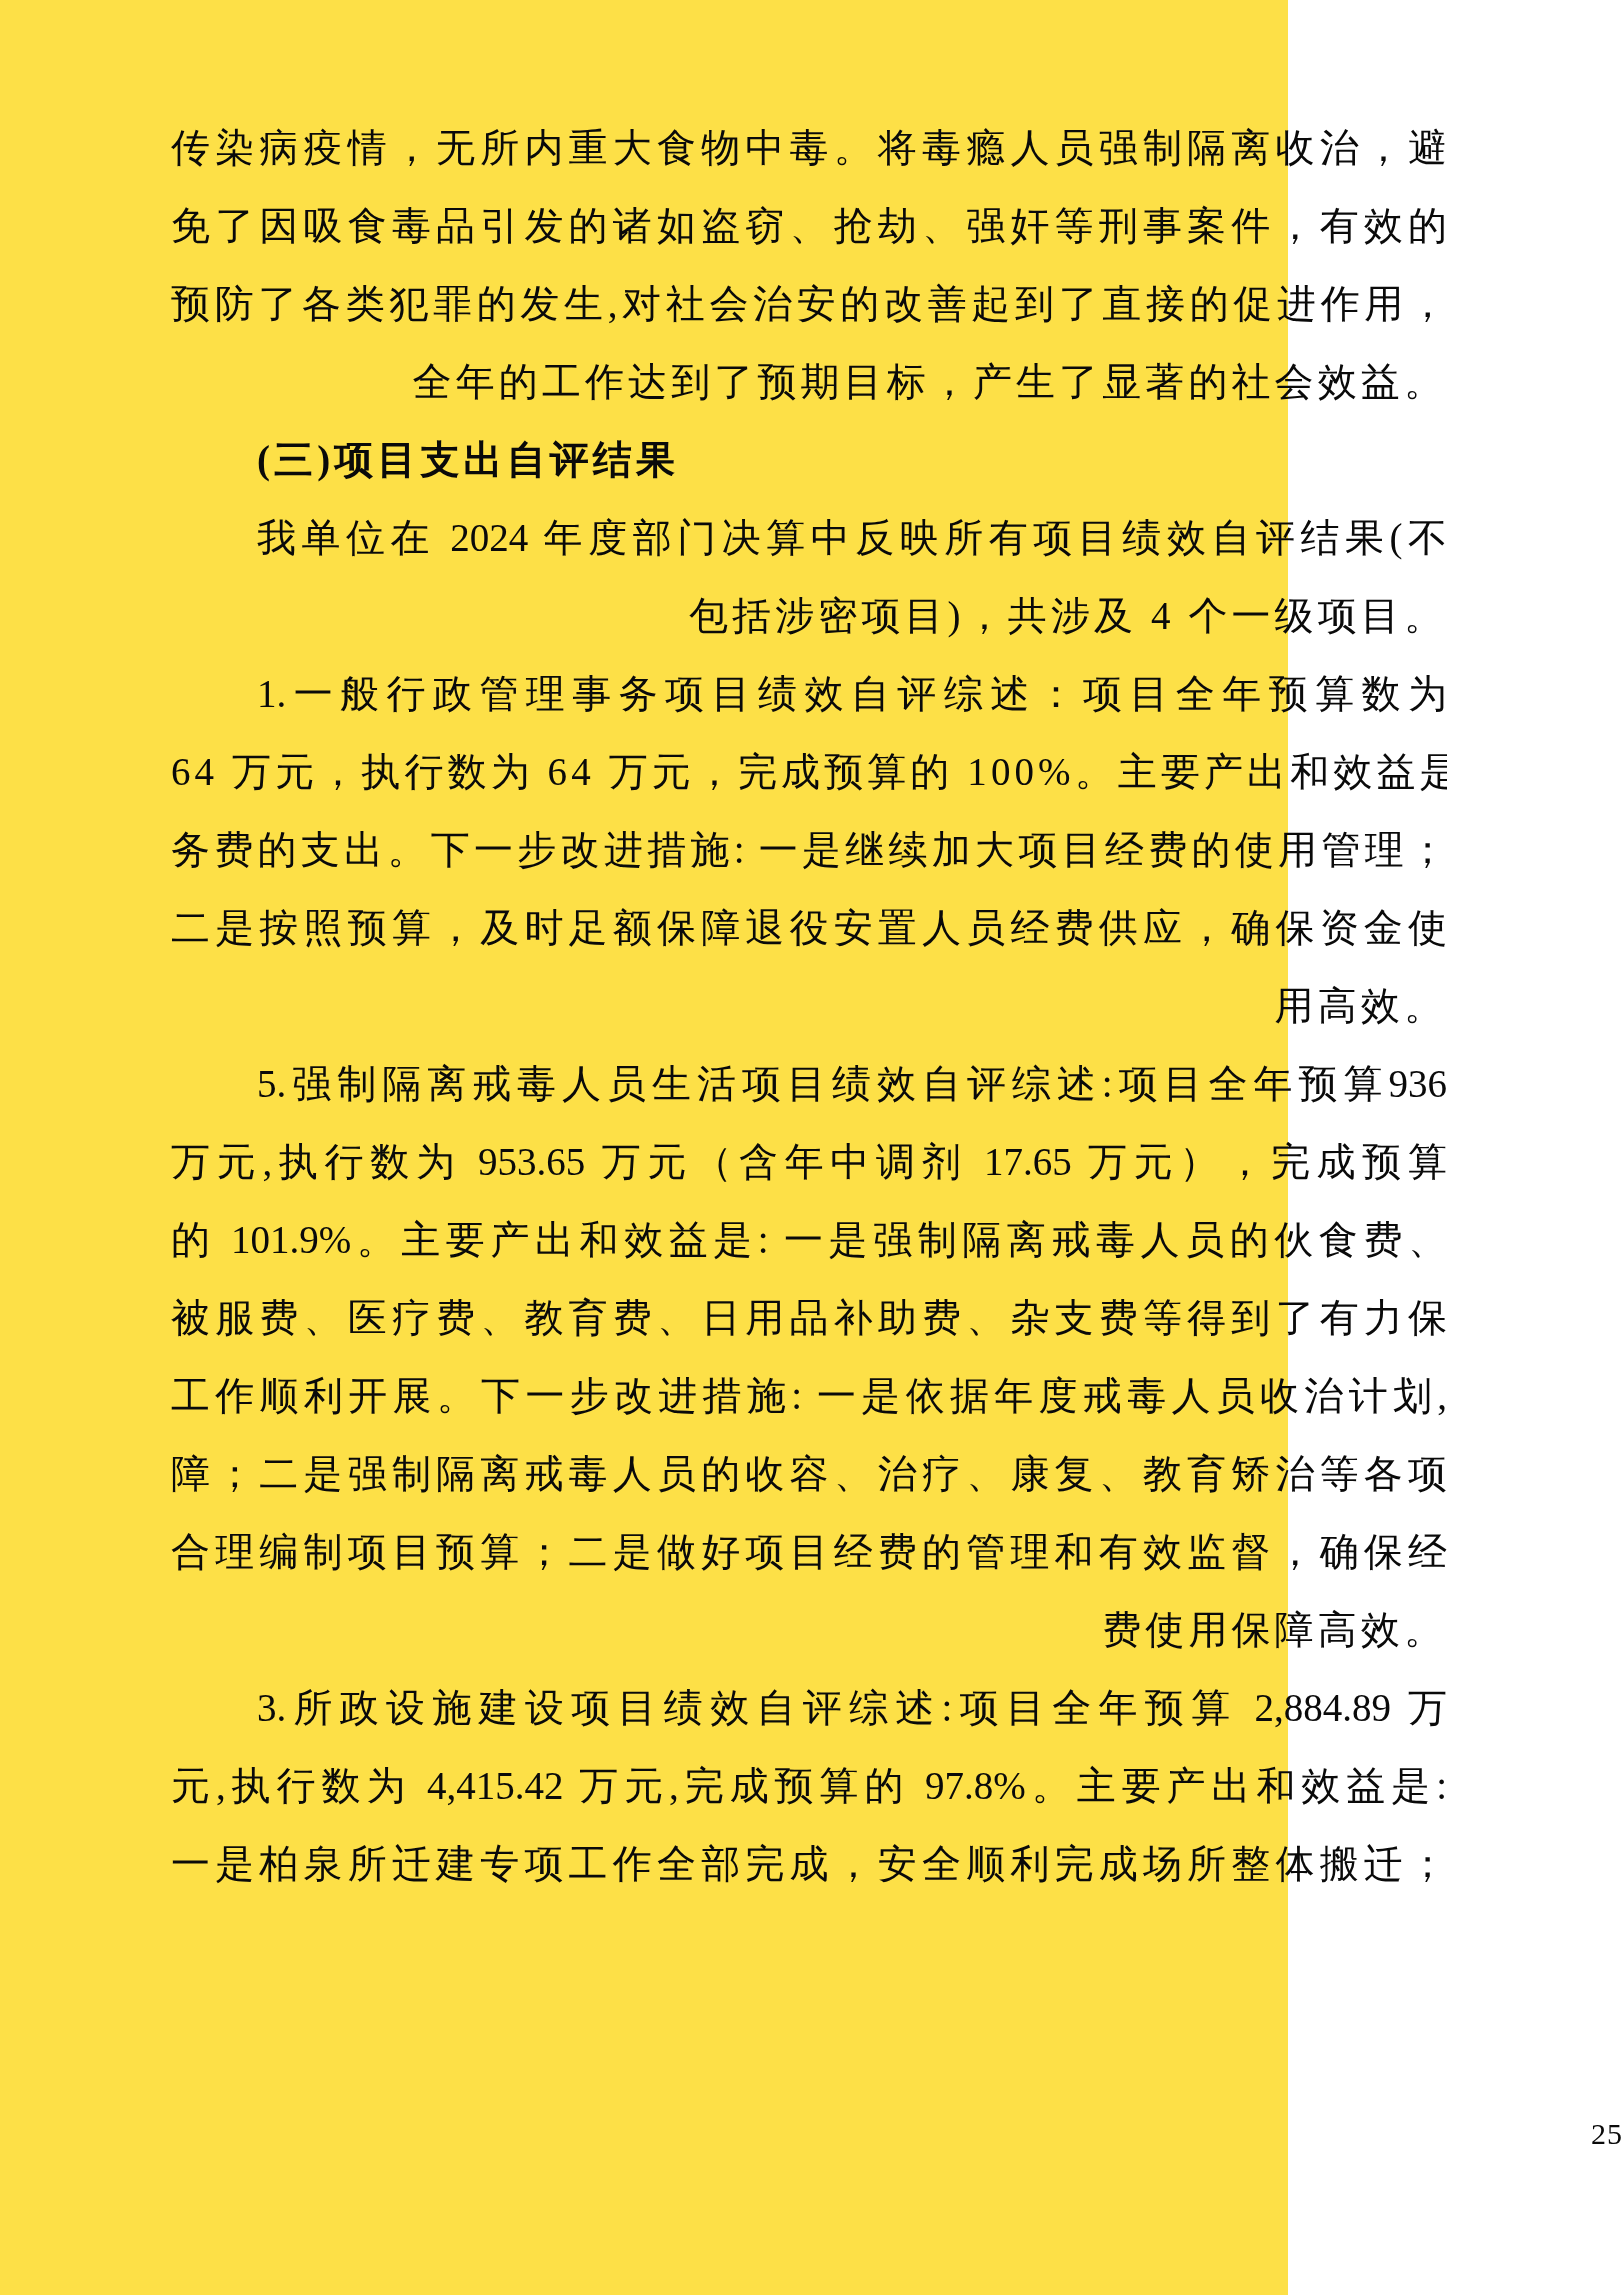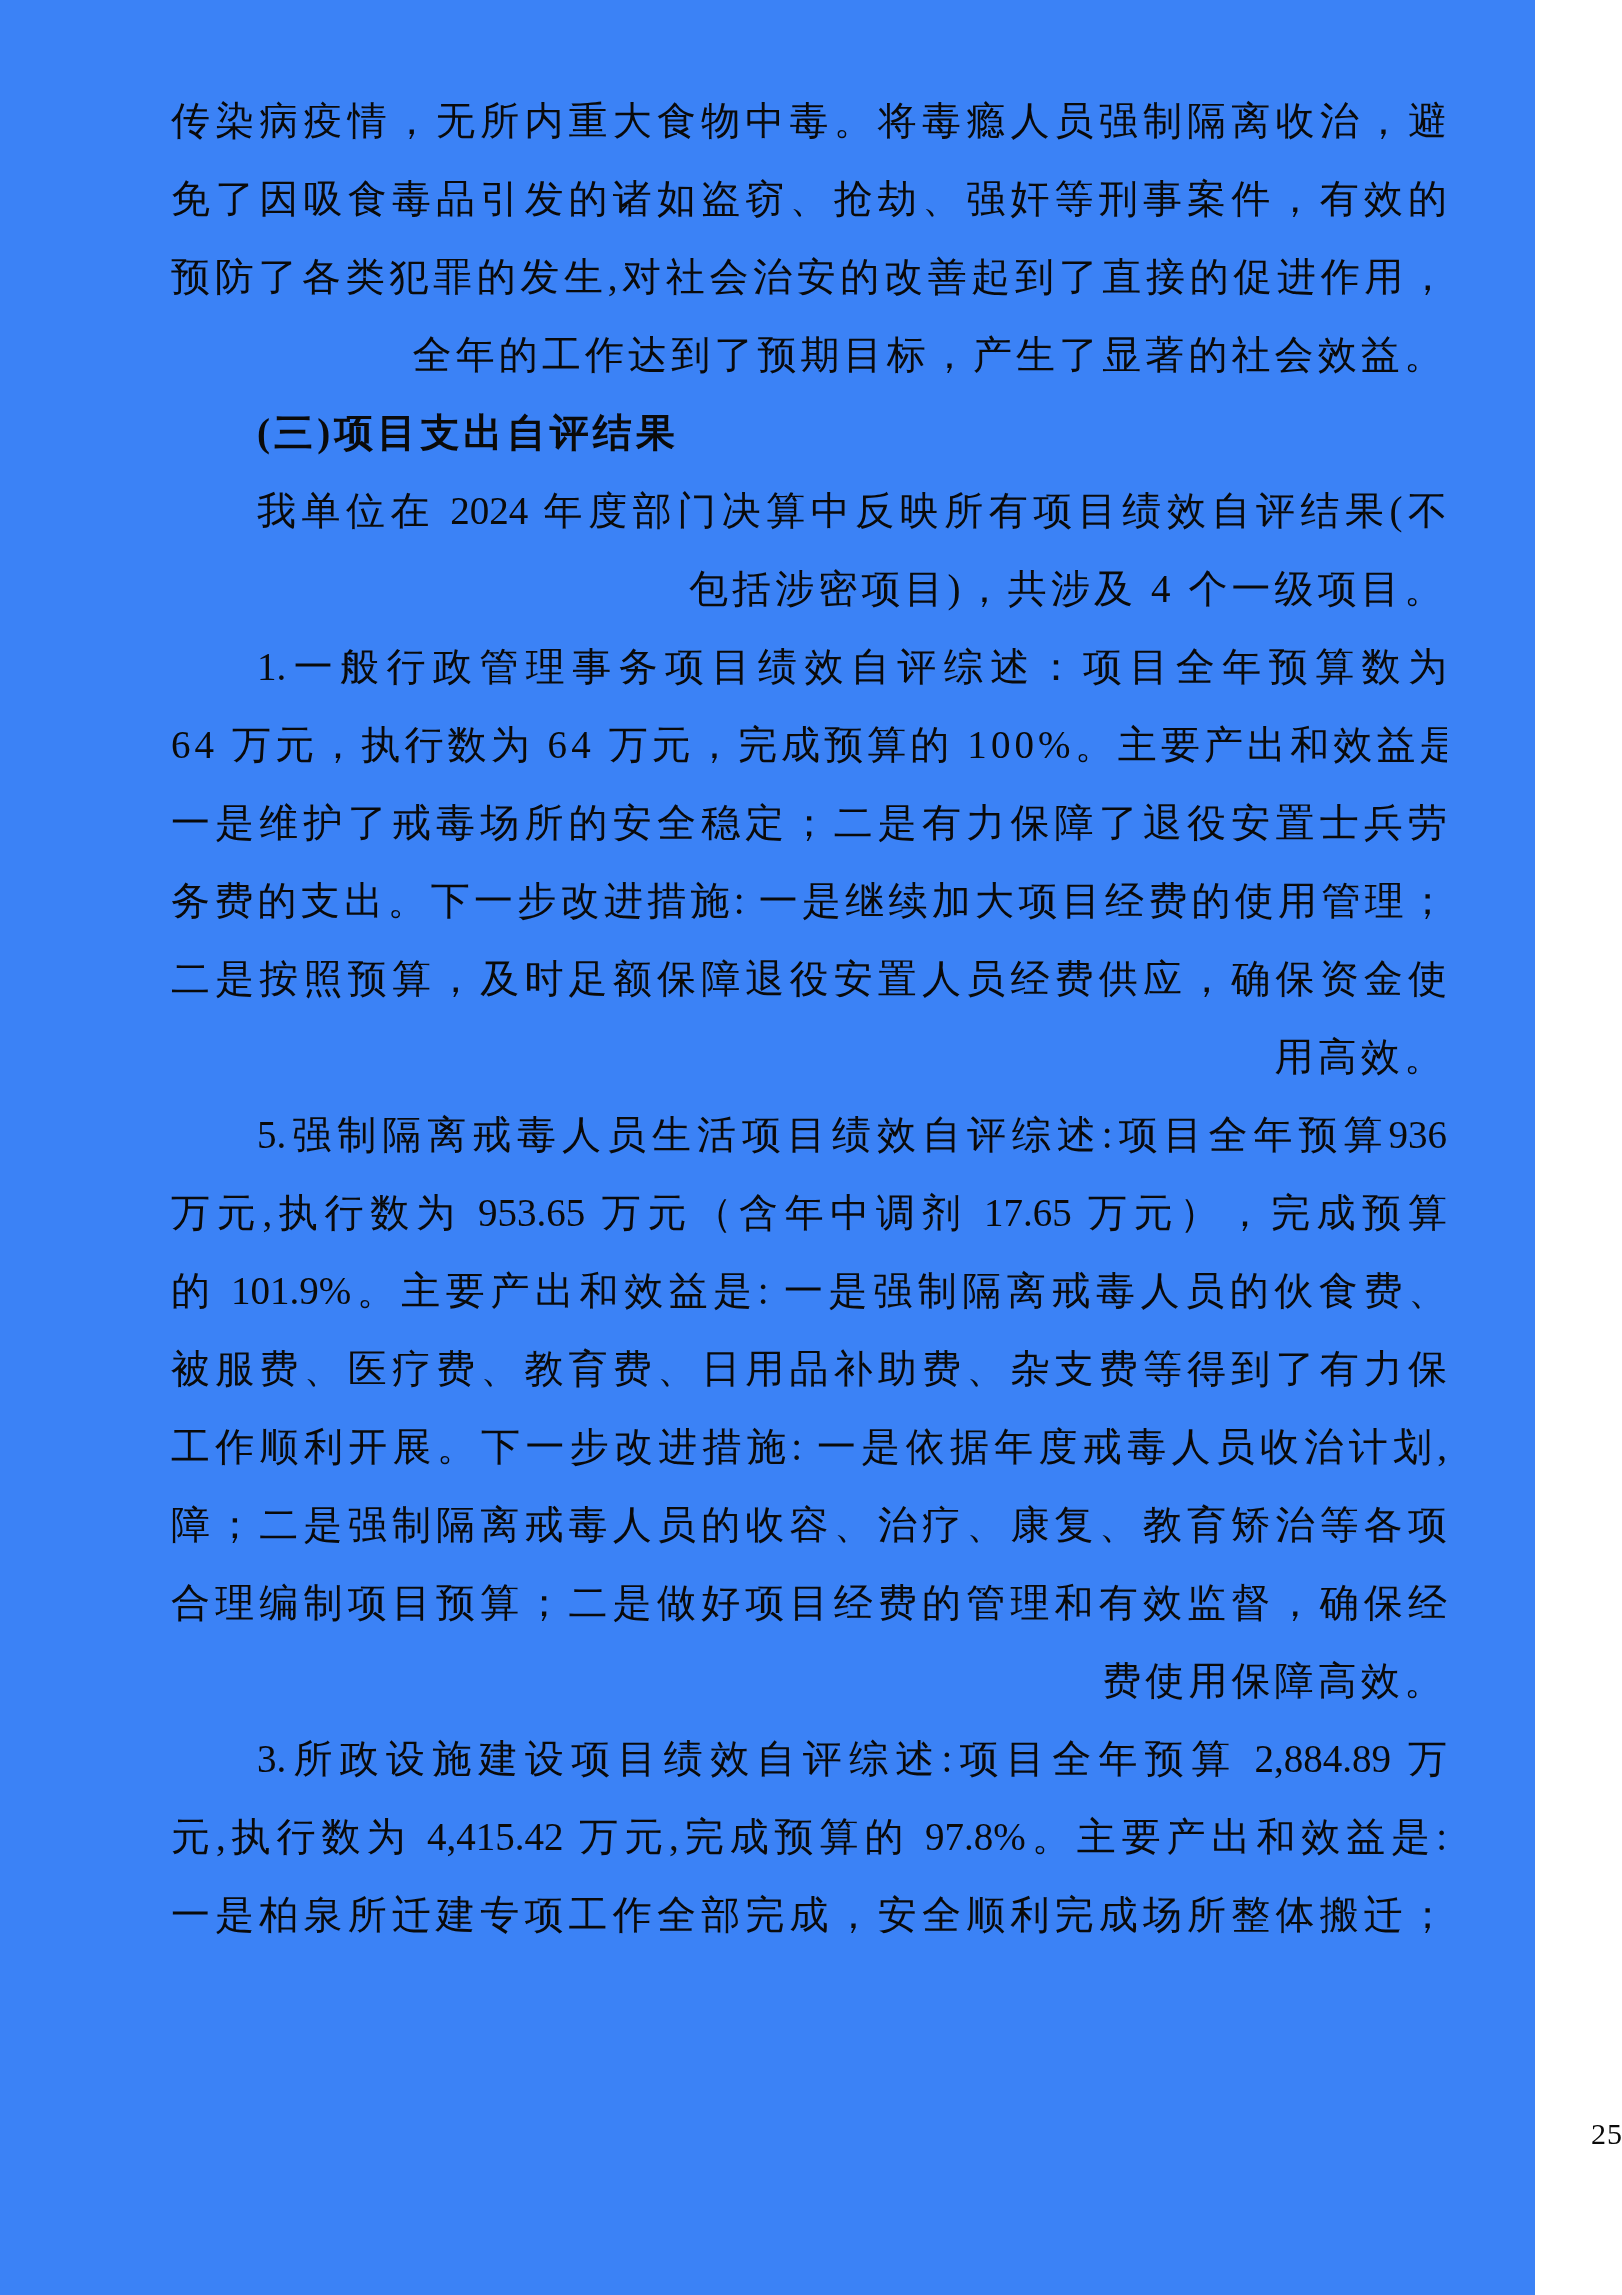--- a/index.html
+++ b/index.html
@@ -11,25 +11,25 @@
     width: 1623px;
     height: 2295px;
     position: relative;
     font-family: "Liberation Serif", "DejaVu Serif", serif;
     color: #0a0a0a;
   }
   .page {
     position: absolute;
     left: 0;
     top: 0;
-    width: 1535px;
+    width: 1288px;
     height: 2295px;
-    background: #3b82f6;
+    background: #fde047;
     box-sizing: border-box;
-    padding: 82px 176px 0 171px; 
+    padding: 109px 176px 0 171px; 
   }
   .textblock {
     width: 1276px;
   }
   .line {
     height: 78px;            
     line-height: 78px;
     font-size: 39px;
     overflow: hidden;
   }
@@ -71,21 +71,20 @@
   <div class="textblock">
     <div class="line just">传染病疫情，无所内重大食物中毒。将毒瘾人员强制隔离收治，避</div>
     <div class="line just">免了因吸食毒品引发的诸如盗窃、抢劫、强奸等刑事案件，有效的</div>
     <div class="line just">预防了各类犯罪的发生,对社会治安的改善起到了直接的促进作用，</div>
     <div class="line plain">全年的工作达到了预期目标，产生了显著的社会效益。</div>
     <div class="line heading indent">(三)项目支出自评结果</div>
     <div class="line just indent">我单位在 2024 年度部门决算中反映所有项目绩效自评结果(不</div>
     <div class="line plain">包括涉密项目)，共涉及 4 个一级项目。</div>
     <div class="line just indent">1.一般行政管理事务项目绩效自评综述：项目全年预算数为</div>
     <div class="line plain">64 万元，执行数为 64 万元，完成预算的 100%。主要产出和效益是：</div>
-    <div class="line just">一是维护了戒毒场所的安全稳定；二是有力保障了退役安置士兵劳</div>
     <div class="line just">务费的支出。下一步改进措施: 一是继续加大项目经费的使用管理；</div>
     <div class="line just">二是按照预算，及时足额保障退役安置人员经费供应，确保资金使</div>
     <div class="line plain">用高效。</div>
     <div class="line just indent">5.强制隔离戒毒人员生活项目绩效自评综述:项目全年预算936</div>
     <div class="line just">万元,执行数为 953.65 万元（含年中调剂 17.65 万元），完成预算</div>
     <div class="line just">的 101.9%。主要产出和效益是: 一是强制隔离戒毒人员的伙食费、</div>
     <div class="line just">被服费、医疗费、教育费、日用品补助费、杂支费等得到了有力保</div>
     <div class="line just">工作顺利开展。下一步改进措施: 一是依据年度戒毒人员收治计划,</div>
     <div class="line just">障；二是强制隔离戒毒人员的收容、治疗、康复、教育矫治等各项</div>
     <div class="line just">合理编制项目预算；二是做好项目经费的管理和有效监督，确保经</div>

